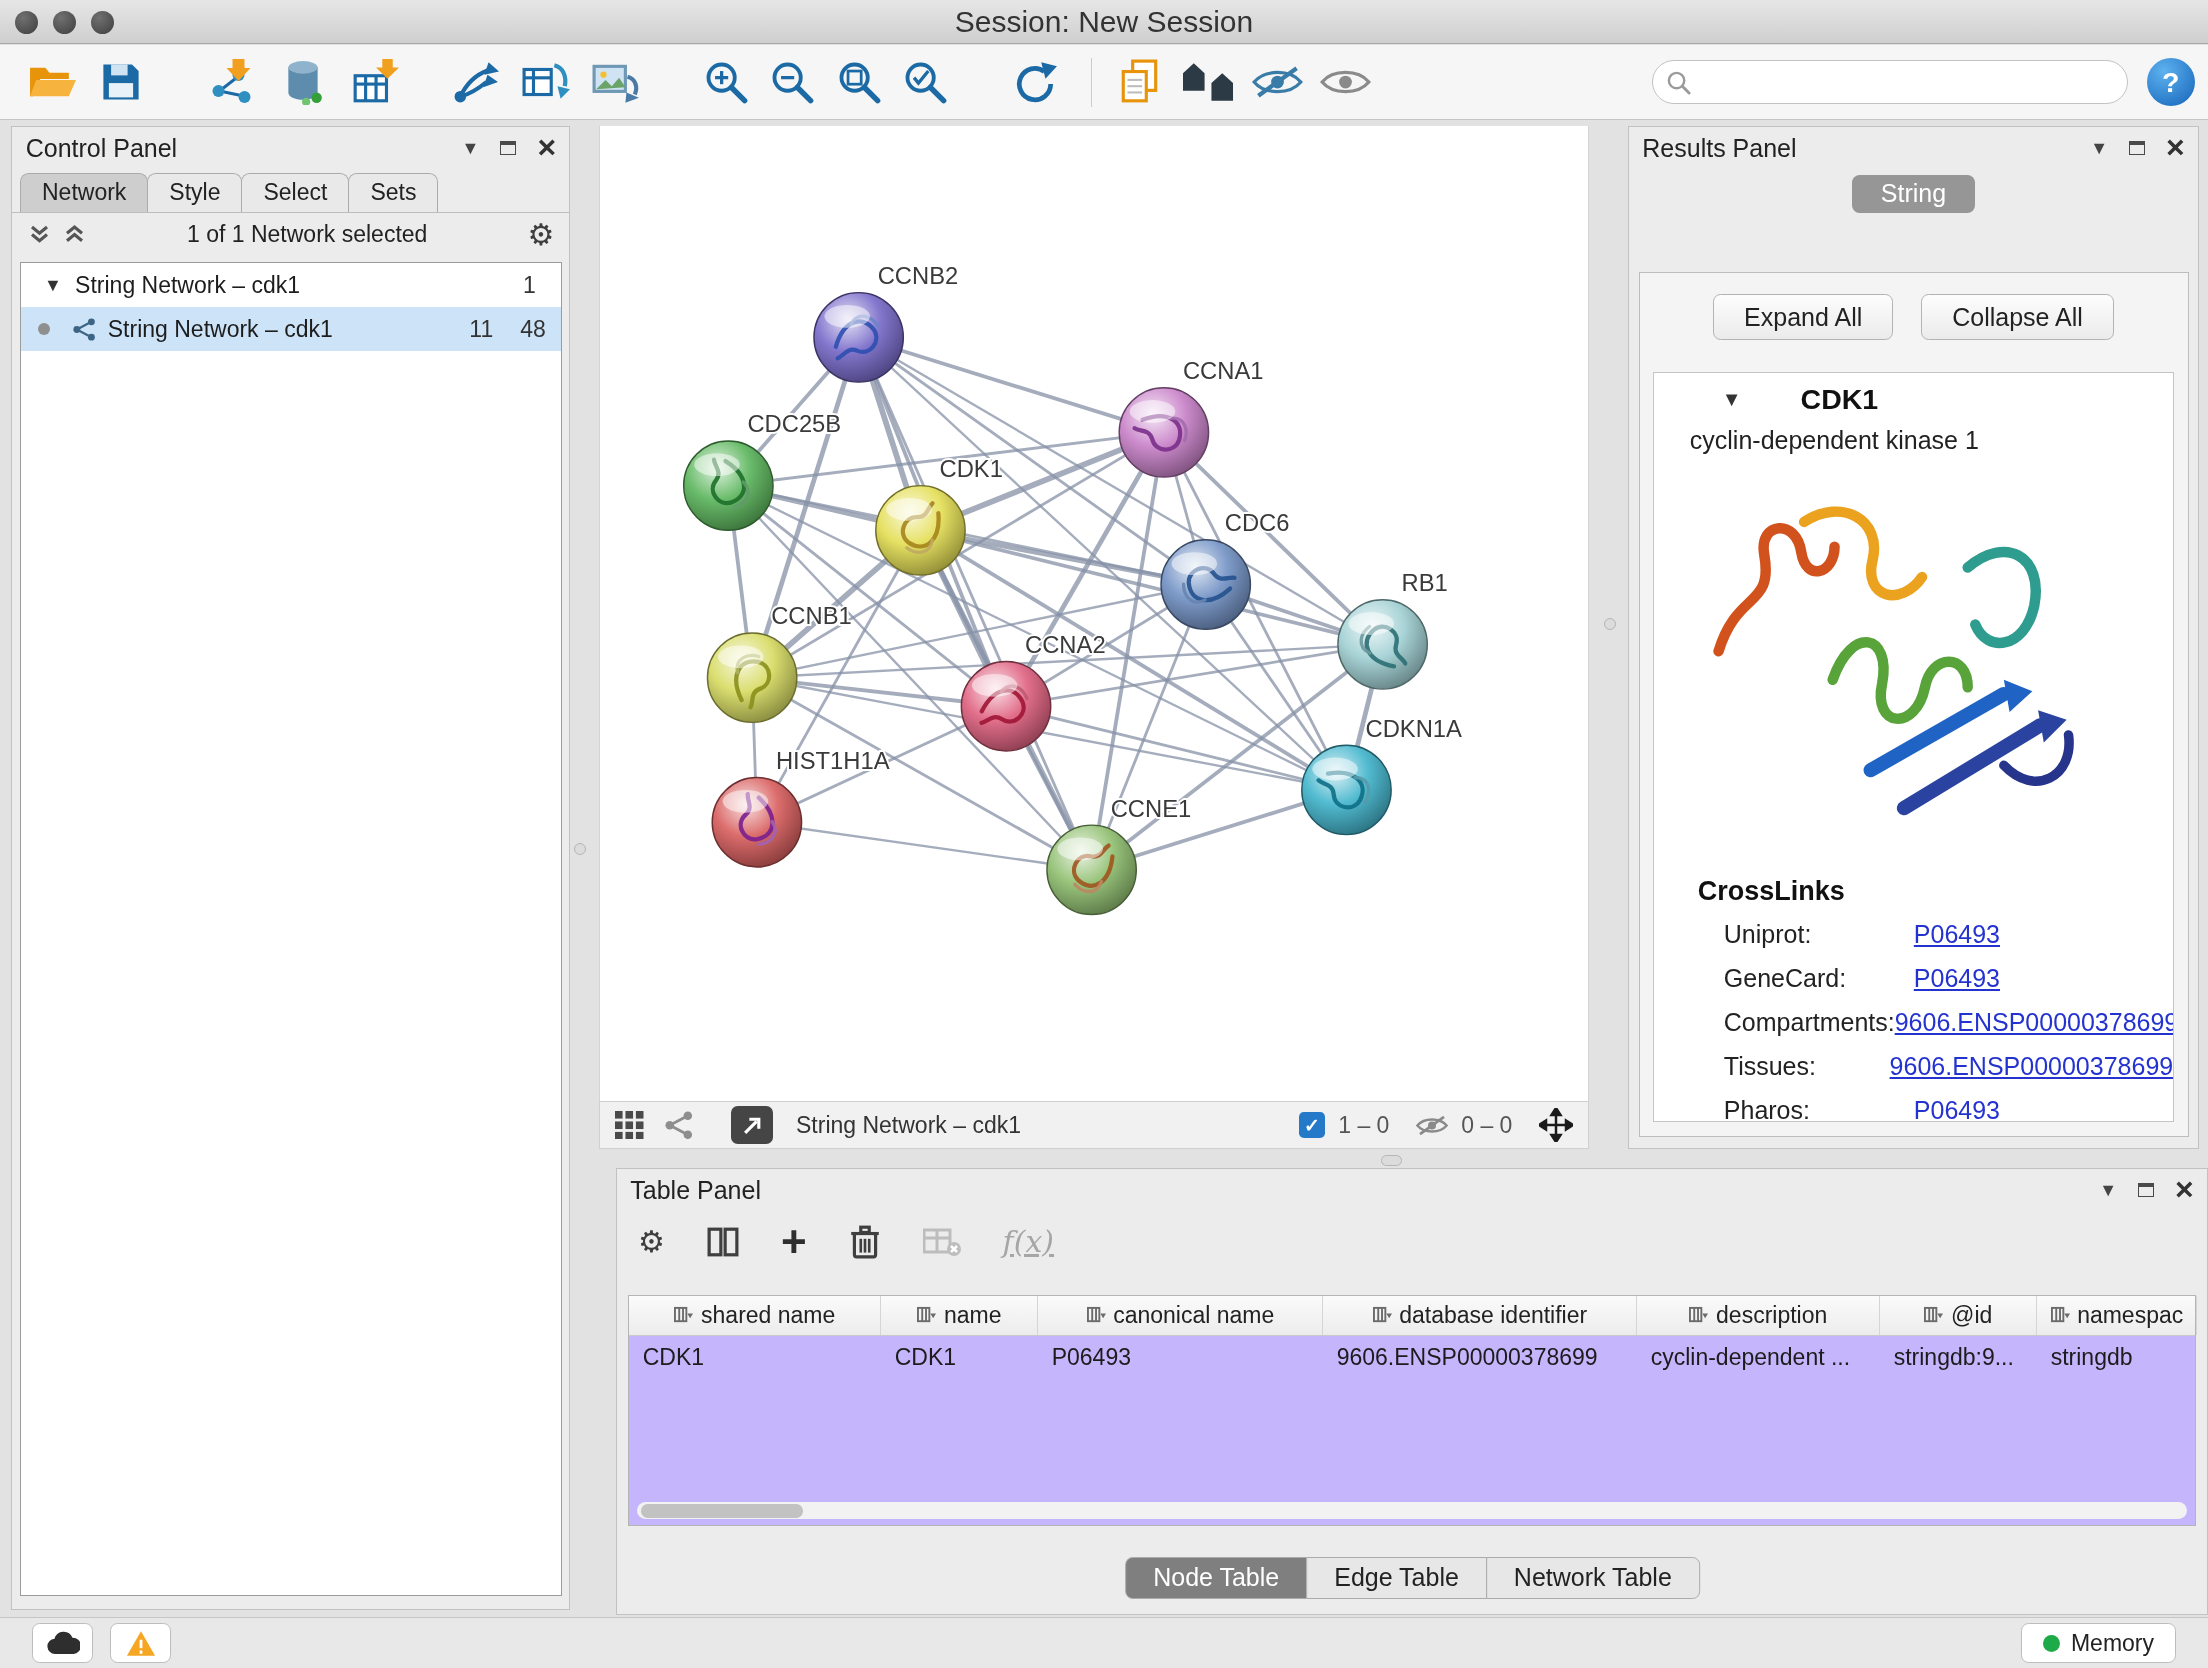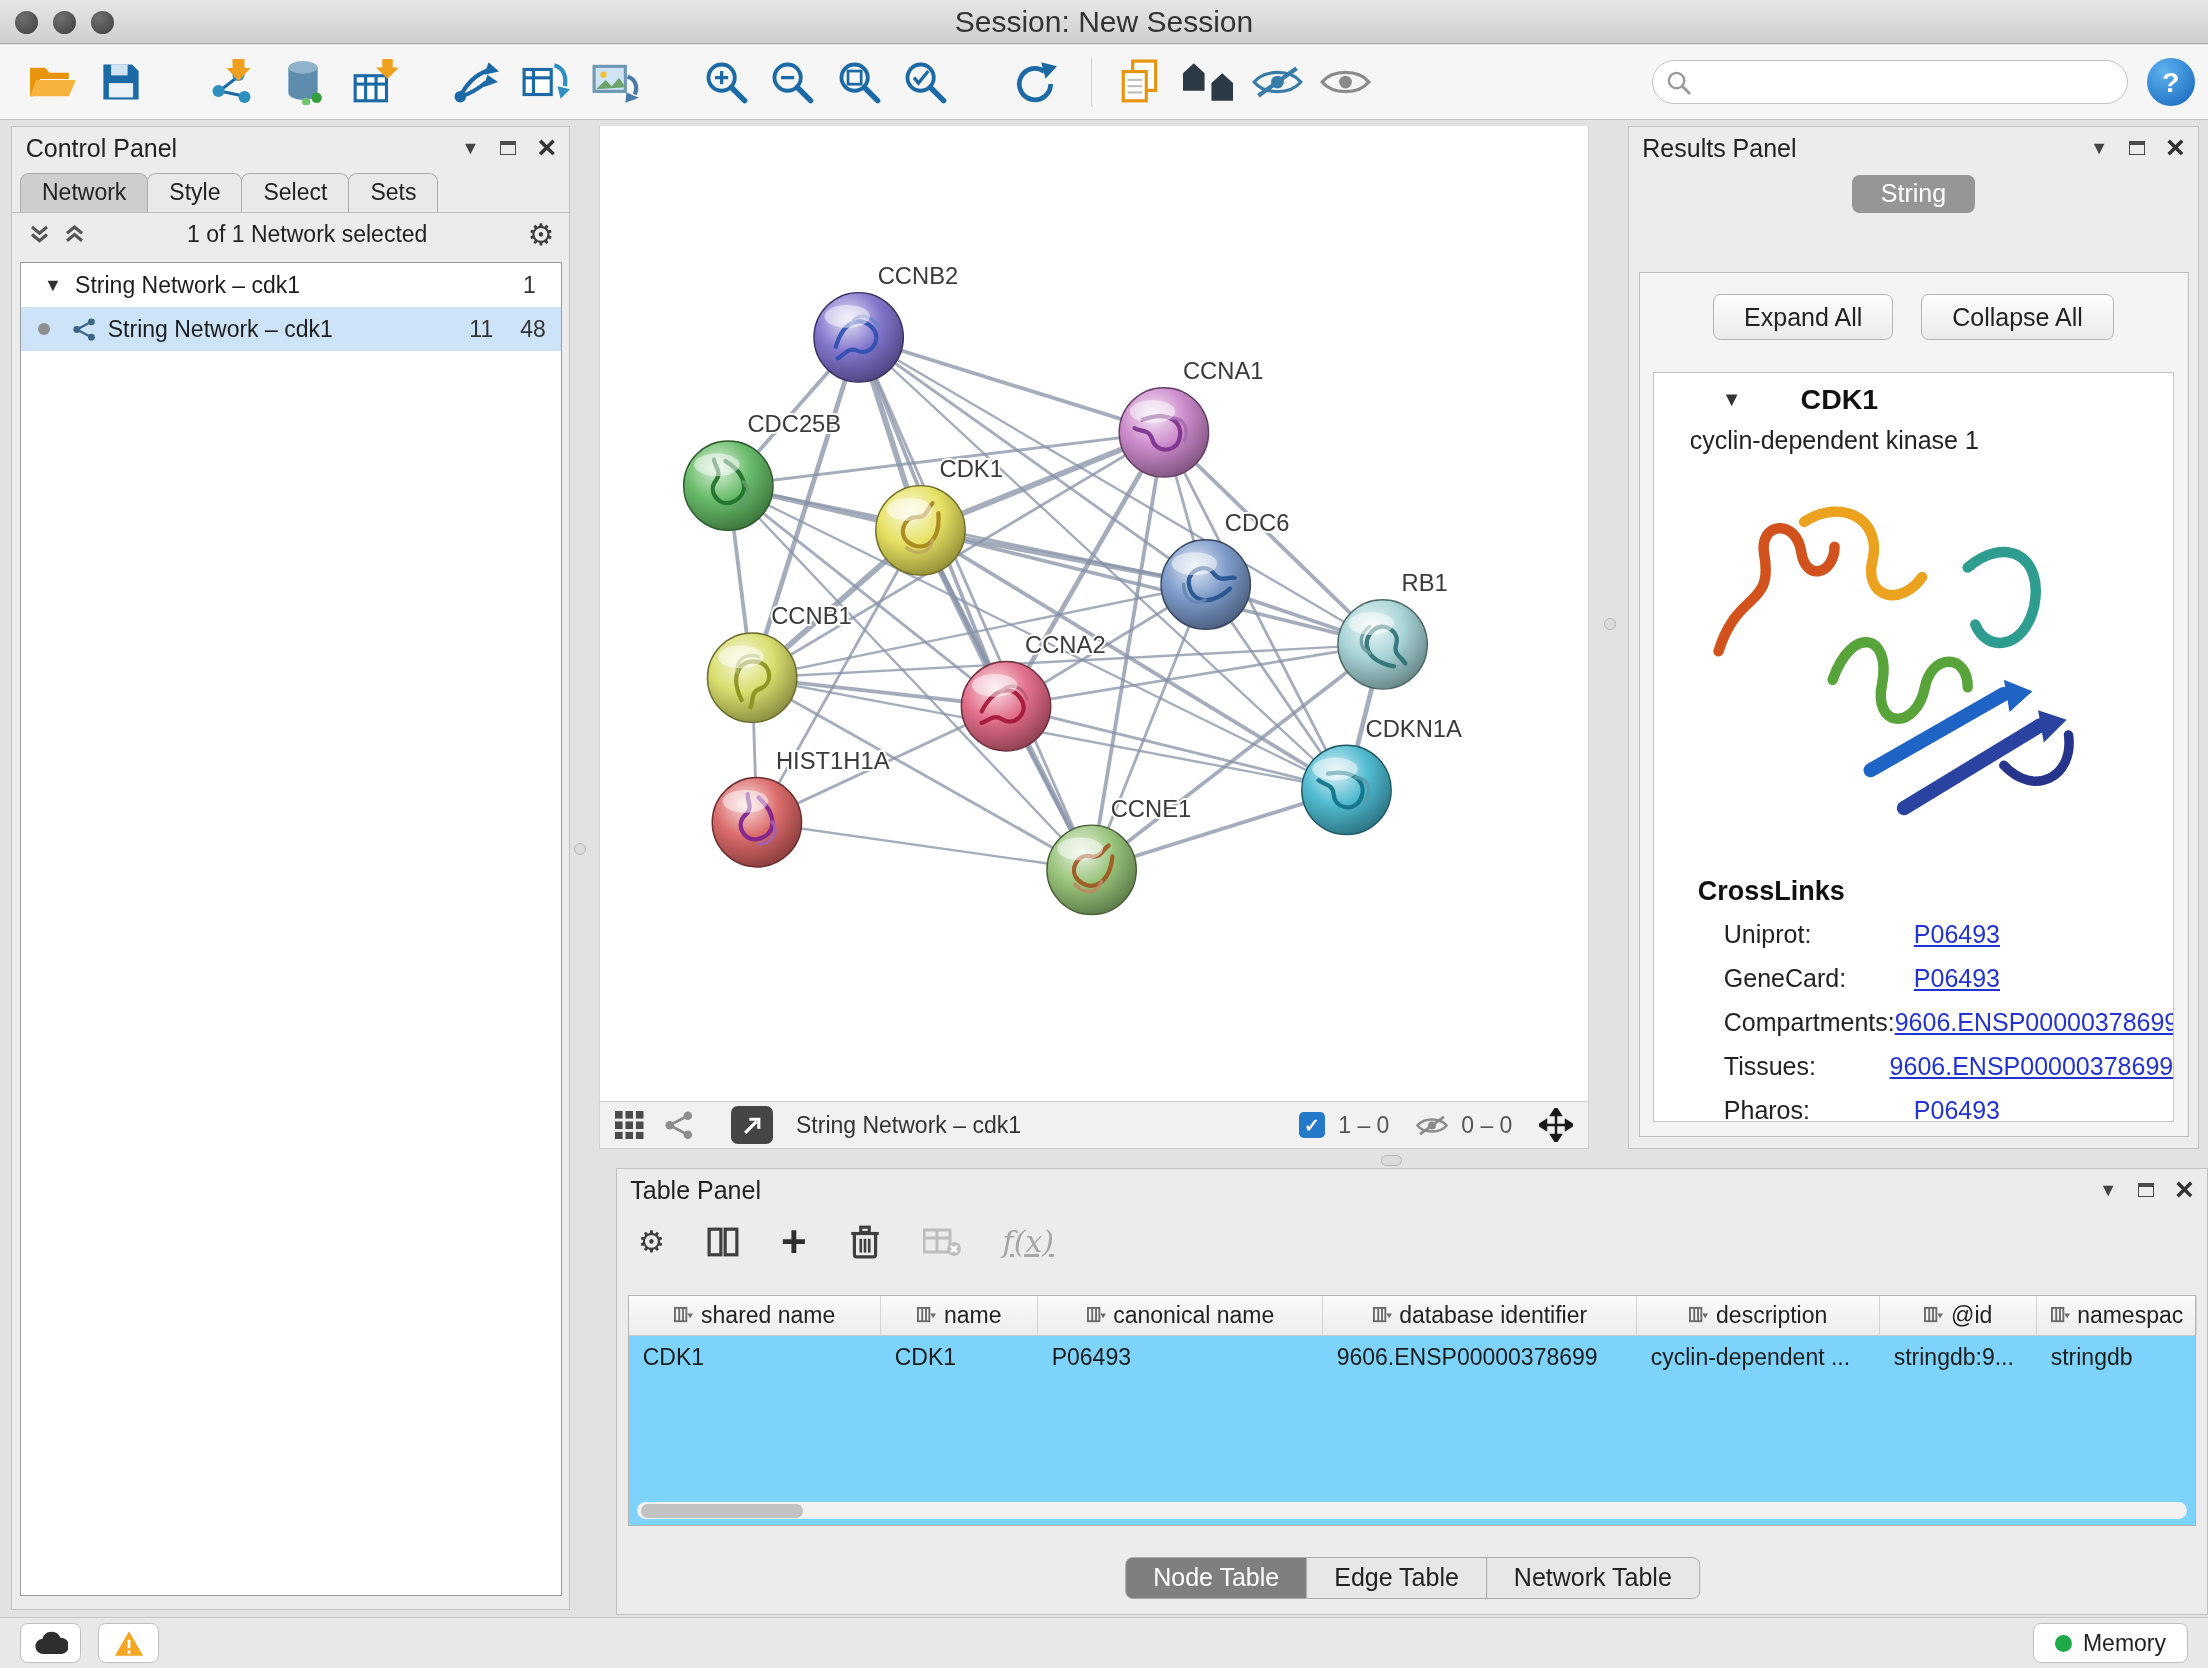--- a/index.html
+++ b/index.html
@@ -90,38 +90,38 @@
   .cl-row { height:44px; display:flex; }
   .cl-label { margin-left:70px; width:190px; font-size:25px; color:#222; }
   .cl-link { font-size:25px; color:#2433d0; text-decoration:underline; }
 
   
   .table-panel { position:absolute; left:616px; top:1168px; width:1592px; height:447px; background:#ececec;
     border:1px solid #c2c2c2; }
   .tp-toolbar { height:61px; display:flex; align-items:center; gap:42px; padding-left:21px; }
   .tp-plus { font-size:44px; font-weight:bold; color:#2e2e2e; line-height:0.8; }
   .tp-fx { font-family:"DejaVu Serif", serif; font-style:italic; font-size:30px; color:#a6a6a6;text-decoration:underline; }
-  .tp-table { position:absolute; left:11.4px; right:11.4px; top:126px; bottom:88px; background:#7dd3fc; border:1px solid #b5b5b5; }
+  .tp-table { position:absolute; left:11.4px; right:11.4px; top:126px; bottom:88px; background:#c4b5fd; border:1px solid #b5b5b5; }
   .tt-head { display:flex; height:40px; background:linear-gradient(#fbfbfb,#ececec); border-bottom:1px solid #c9c9c9; }
   .th { display:flex; align-items:center; justify-content:center; gap:7.6px; font-size:23px; color:#222;
     border-right:1px solid #d5d5d5; overflow:hidden; white-space:nowrap; flex:0 0 auto; }
   .tt-row { display:flex; height:42px; }
   .td { display:flex; align-items:center; padding-left:13.3px; font-size:23px; color:#1c1c1c; overflow:hidden;
     white-space:nowrap; flex:0 0 auto; }
   .hscroll { position:absolute; left:7.6px; bottom:5.7px; right:7.6px; height:17px; background:#f2f2f2; border-radius:8.6px; }
   .hthumb { position:absolute; left:3.8px; top:1.9px; width:162px; height:13.3px; background:#c2c2c2; border-radius:6.7px; }
   .tp-tabs { position:absolute; bottom:15px; left:50%; transform:translateX(-50%); display:flex; }
   .tp-tab { font-size:25px; color:#222; background:#e7e7e7; border:1px solid #ababab; padding:5.7px 27px; margin-right:-1px; }
   .tp-tab:first-child { border-radius:7.6px 0 0 7.6px; }
   .tp-tab:last-child { border-radius:0 7.6px 7.6px 0; }
   .tp-tab.active { background:#7f7f7f; color:#fff; }
 
   
   .status-bar { position:absolute; left:0; bottom:0; width:100%; height:51px; background:#e8e8e8;
-    border-top:1px solid #c6c6c6; display:flex; align-items:center; padding:0 20px; gap:17px; }
+    border-top:1px solid #c6c6c6; display:flex; align-items:center; padding:0 32px; gap:17px; }
   .sb-btn { width:61px; height:40px; background:#fff; border:1px solid #bdbdbd; border-radius:7.6px;
     display:flex; align-items:center; justify-content:center; }
   .sb-spacer { flex:1; }
   .memory-btn { height:40px; background:#fff; border:1px solid #bdbdbd; border-radius:7.6px; display:flex;
     align-items:center; gap:11.4px; padding:0 21px; font-size:23px; color:#222; }
   .mem-dot { width:17px; height:17px; border-radius:50%; background:#1faa4a; }
 
   .split-dot { position:absolute; width:12.4px; height:12.4px; border-radius:50%; background:#dcdcdc; border:1px solid #b5b5b5; }
   .split-pill { position:absolute; width:21px; height:10.5px; border-radius:5.7px; background:#dcdcdc; border:1px solid #b5b5b5; }
 </style>

